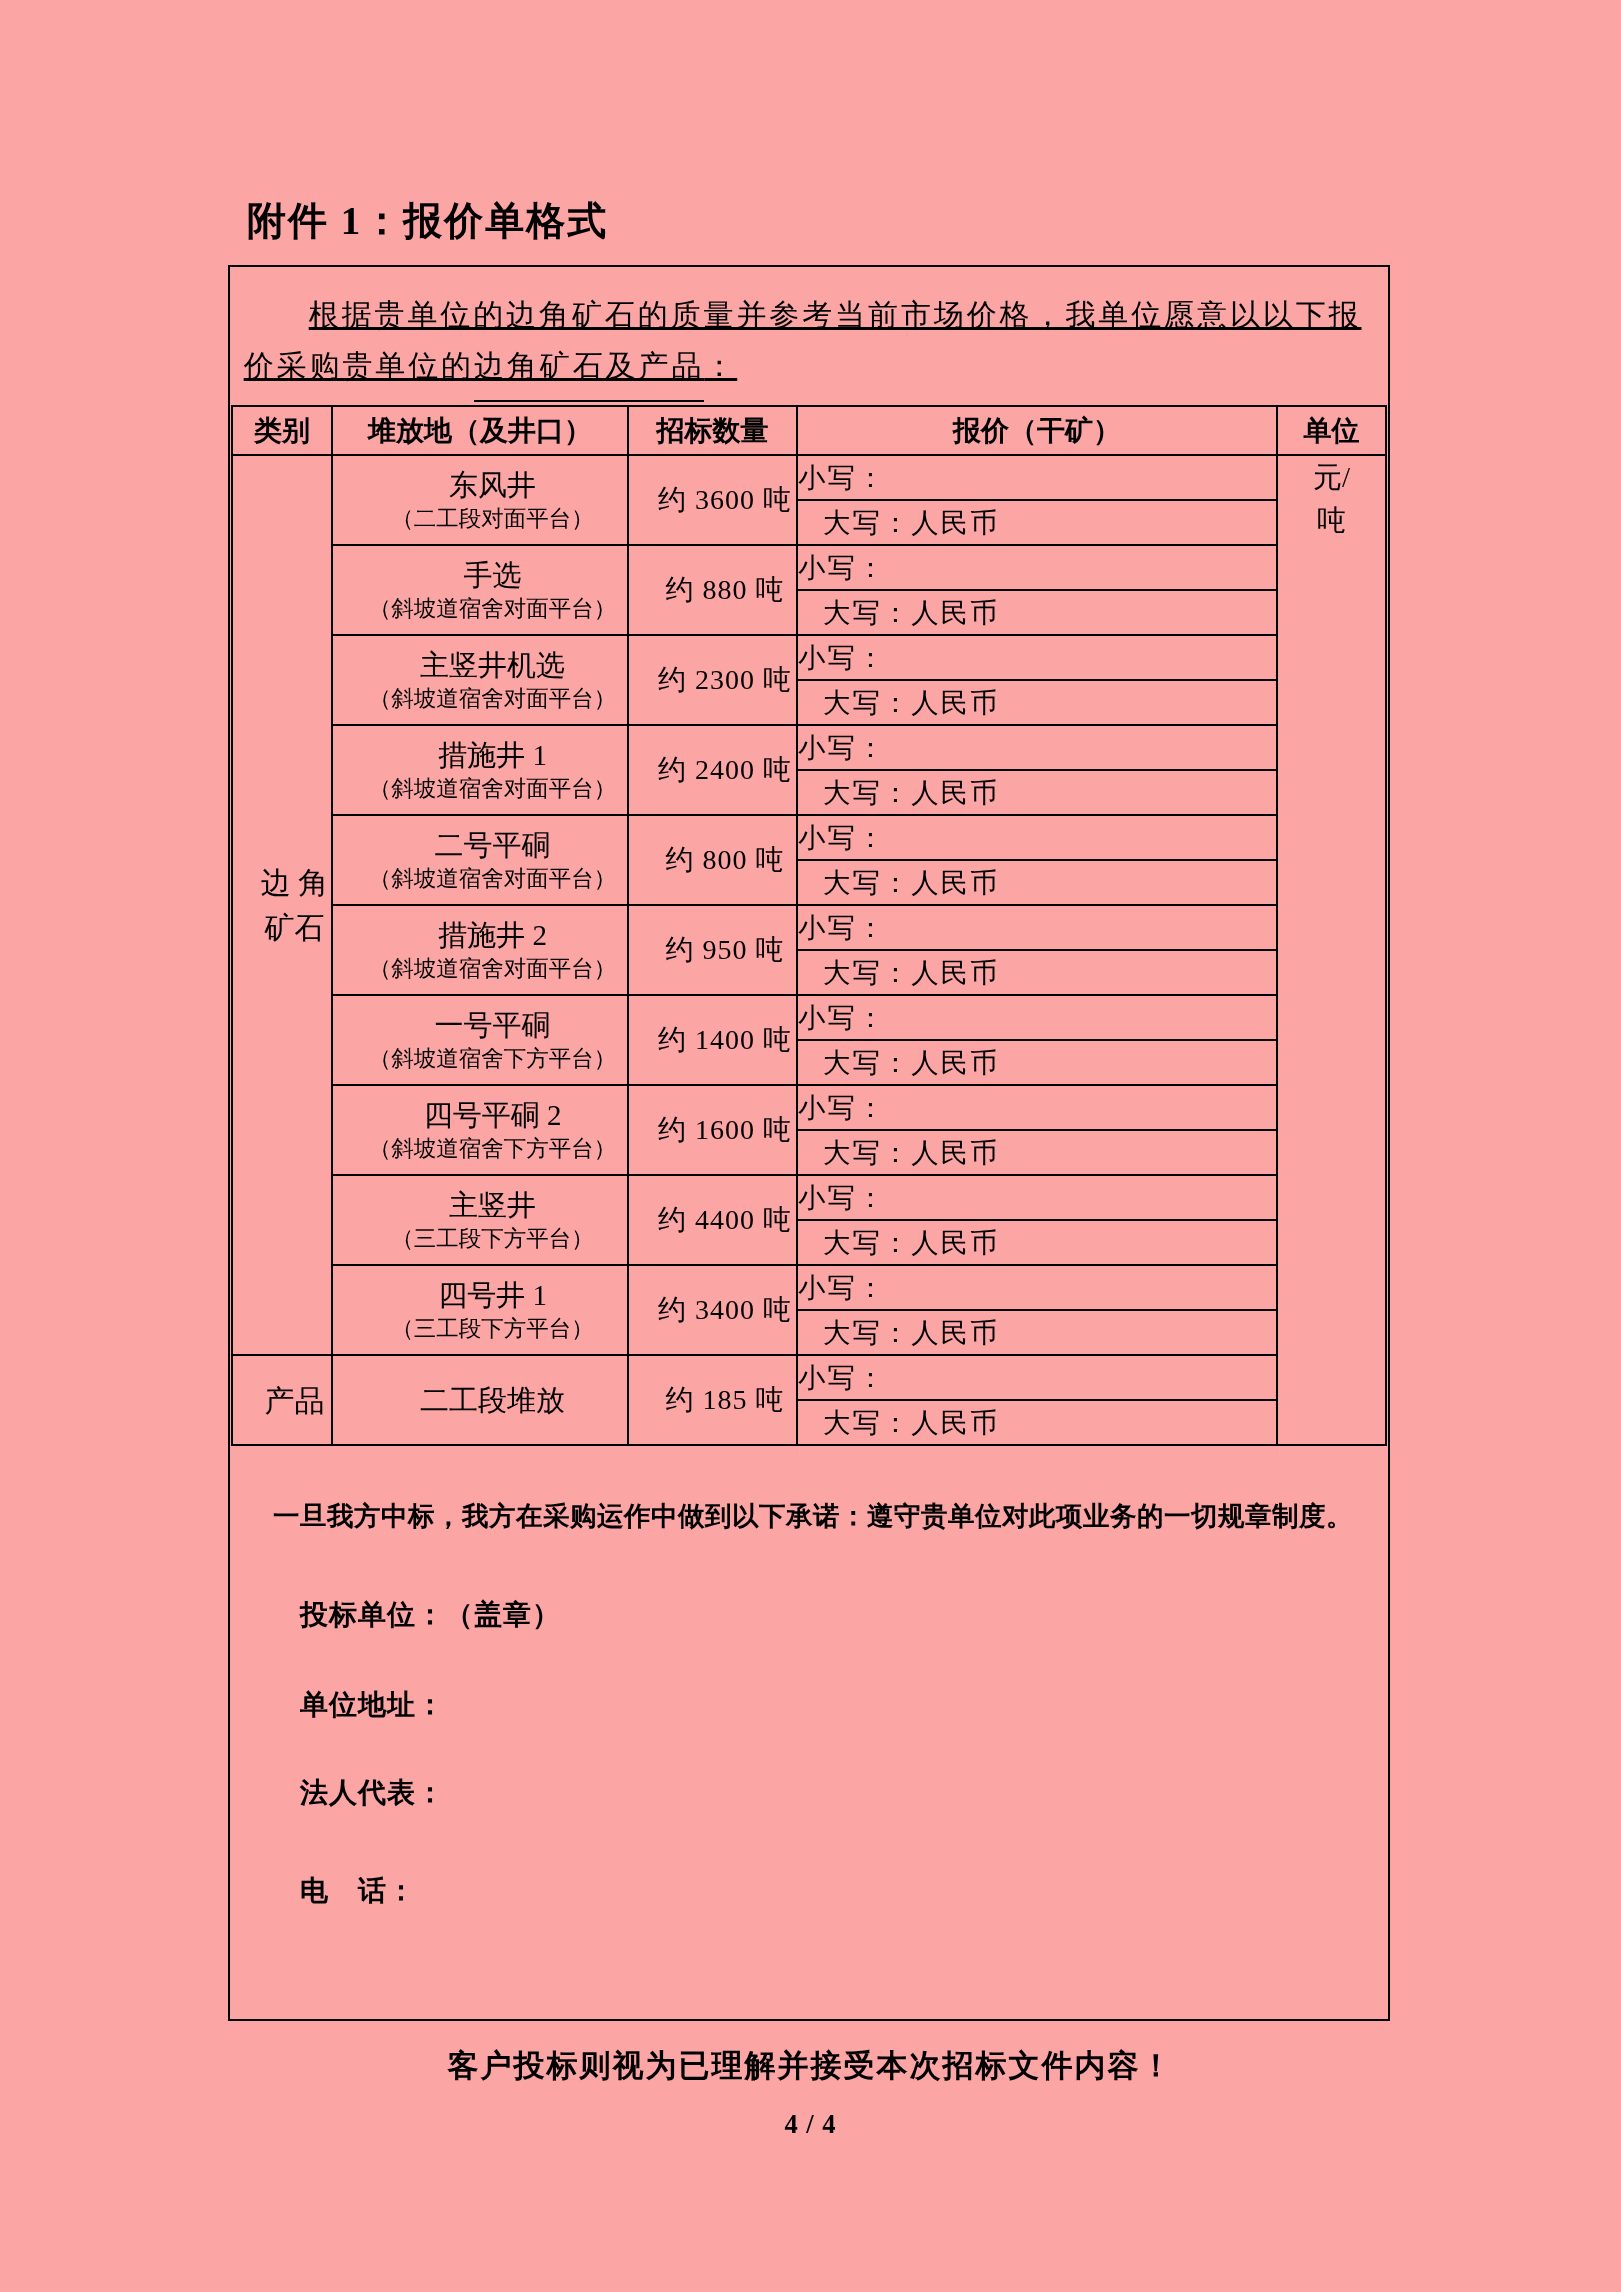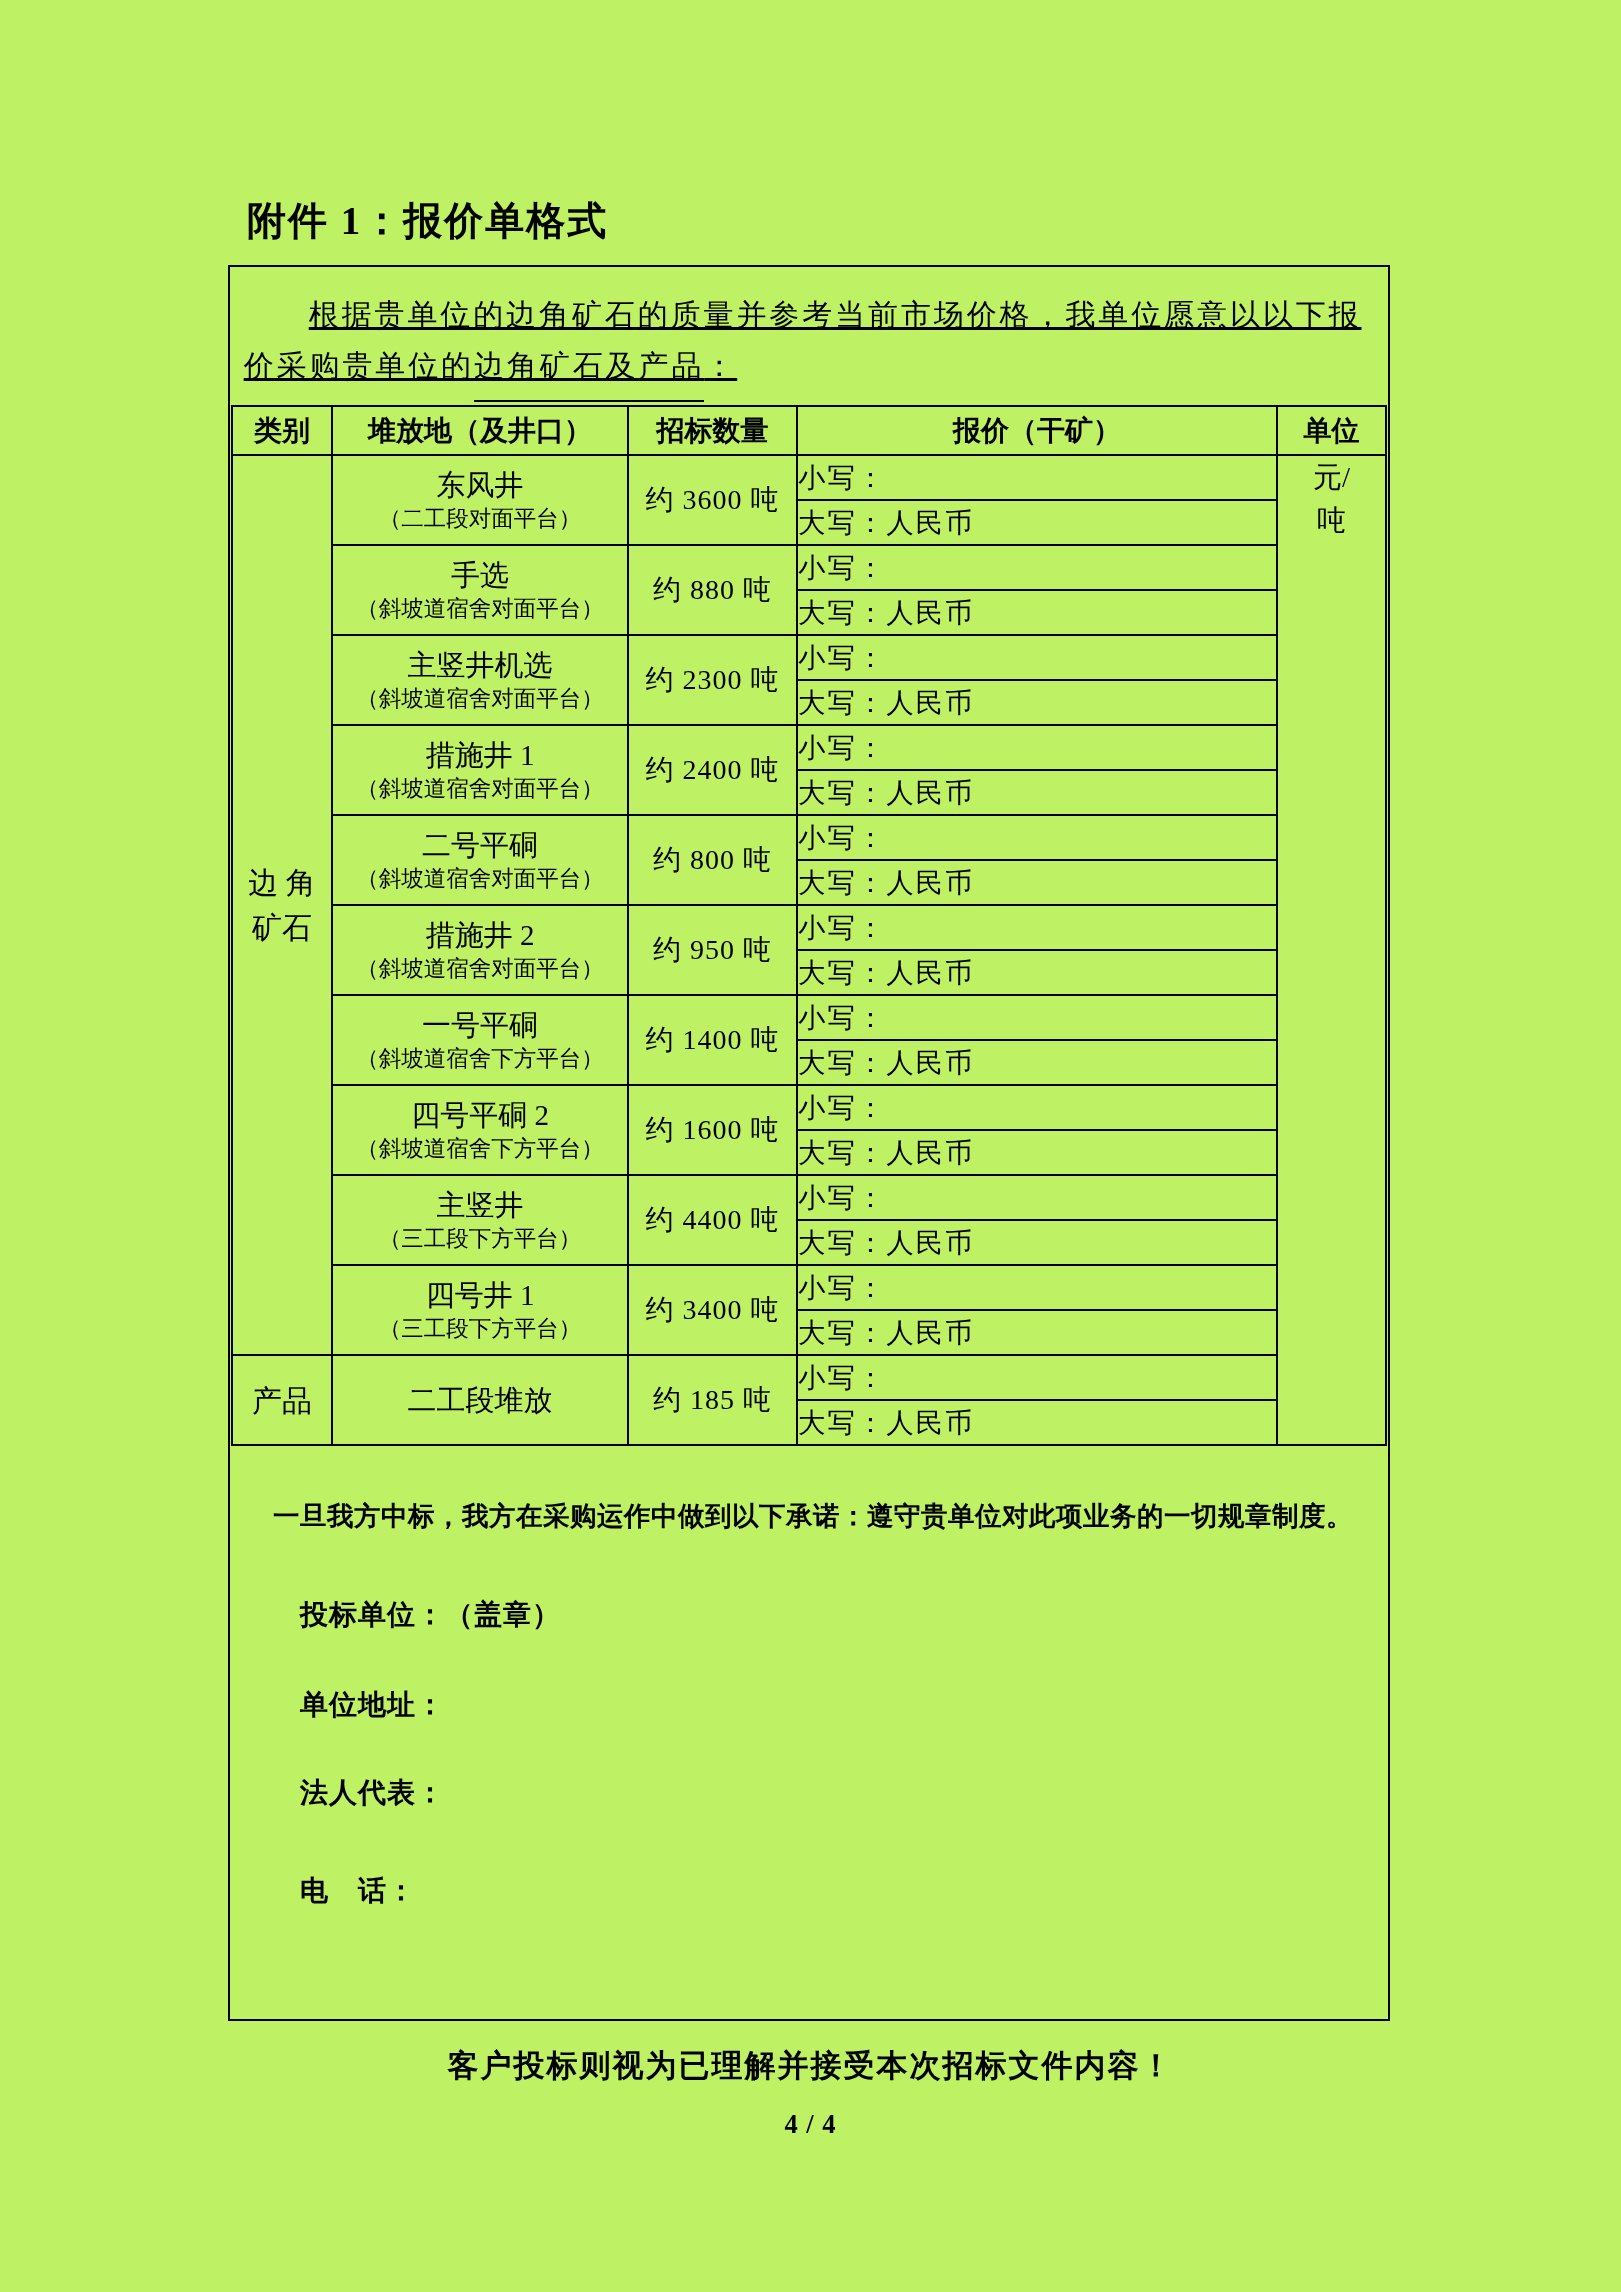--- a/index.html
+++ b/index.html
@@ -1,17 +1,17 @@
 <!DOCTYPE html>
 <html><head>
 <meta charset="utf-8">
 <style>
   html,body { margin:0; padding:0; background:#ffffff; }
   .page {
-    position:relative; width:1621px; height:2293px; background:#bef264;
+    position:relative; width:1621px; height:2293px; background:#fca5a5;
     font-family:"Liberation Serif", serif; color:#000000; overflow:hidden;
   }
 
   .doc-title {
     position:absolute; left:247px; top:194px;
     font-size:39px; font-weight:bold; letter-spacing:2px; white-space:nowrap;
   }
 
   .outer-box {
     position:absolute; left:228px; top:265px; width:1162px; height:1756px;
@@ -28,21 +28,21 @@
 
   .price-table {
     position:absolute; left:231px; top:405px; width:1154px;
     border-collapse:collapse; table-layout:fixed;
     border:2.9px solid #000;
   }
   .price-table th, .price-table td { border:2px solid #000; padding:0; }
   .price-table thead tr { height:49px; }
   .price-table th { font-size:28px; font-weight:bold; border-bottom-width:2.9px; text-align:center; }
   .price-table tbody tr { height:45px; }
-  .price-table td.bb3 { border-bottom-width:2.9px; }
+  .price-table td.bb3 { border-bottom-width:2.9px;padding-left:25px; }
 
   .cat-cell  { text-align:center; vertical-align:middle; font-size:30px; line-height:45px; }
   .loc-cell  { text-align:center; vertical-align:middle; }
   .loc-name  { font-size:29px; line-height:37px; }
   .loc-sub   { font-size:22.5px; line-height:29px; }
   .qty-cell  { text-align:center; vertical-align:middle; font-size:28px; letter-spacing:1px;border-radius:17px; }
   .price-cell{ text-align:left; vertical-align:middle; font-size:27.4px; padding-left:17.6px; letter-spacing:2px; }
   .unit-cell { text-align:center; vertical-align:top; font-size:29px; line-height:43px; padding-top:312px; }
 
   .commitment {

